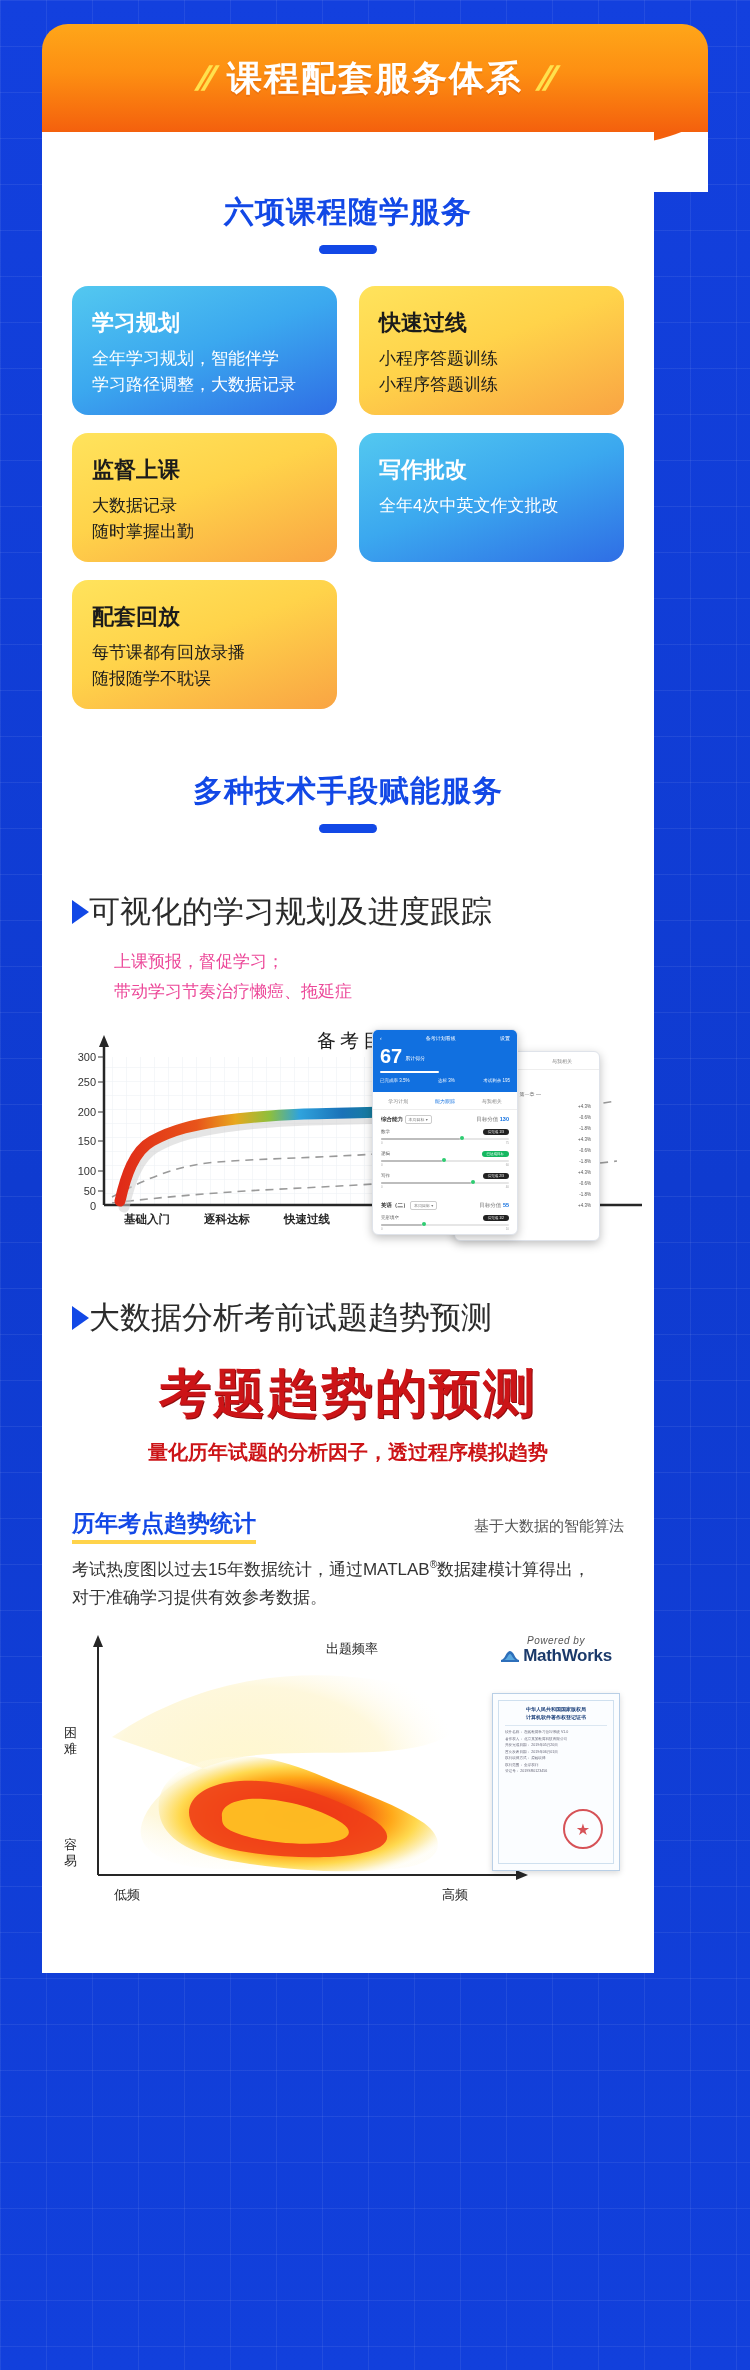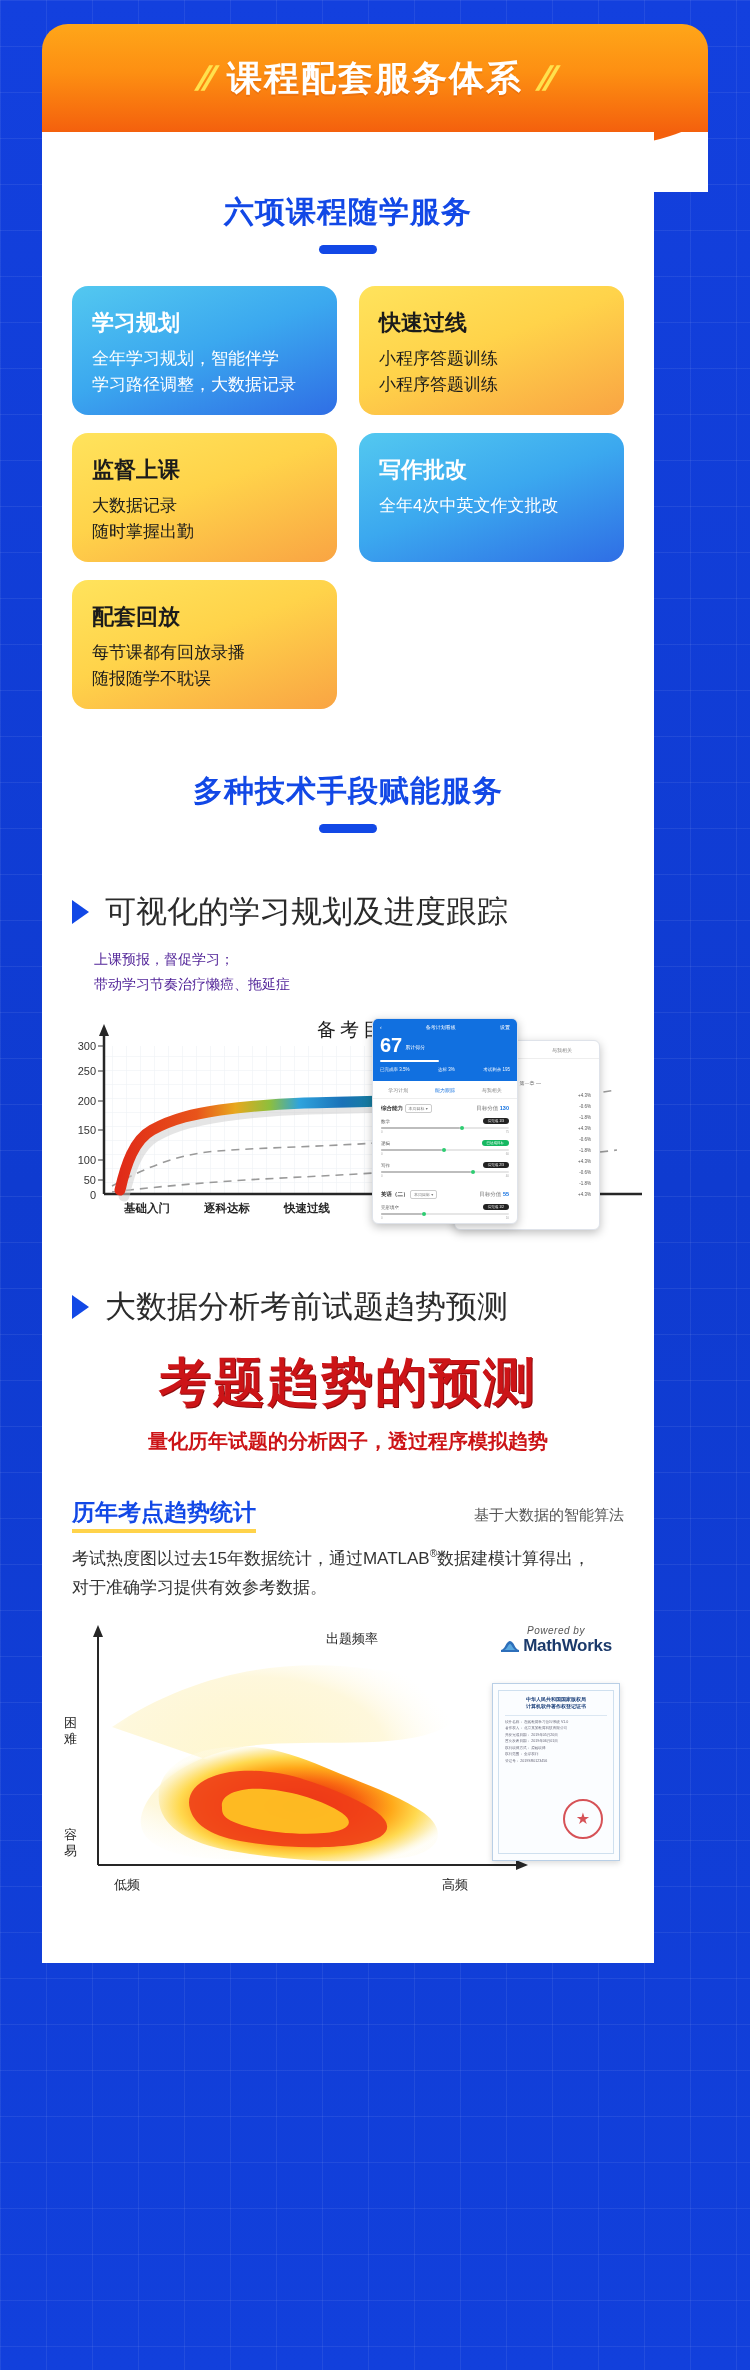--- a/index.html
+++ b/index.html
@@ -109,39 +109,39 @@
     color: #ffffff;
   }
   .card.yellow {
     background: linear-gradient(160deg, #ffe35c 0%, #ffd34a 45%, #f9a443 100%);
     color: #1b1b1b;
   }
   
   .arrow-head {
     display: flex; align-items: center;
     padding: 0 30px;
-    gap: 16px;
+    gap: 0;
   }
   .tri {
     width: 0; height: 0;
     border-left: 17px solid #1248e6;
     border-top: 12px solid transparent;
     border-bottom: 12px solid transparent;
     flex: none;
   }
   .arrow-head span.txt {
     font-size: 31px;
     color: #2b2b2b;
     font-weight: normal;
     letter-spacing: 0px;
   }
   .sub-lines {
-    padding: 14px 30px 0 52px;
-    color: #4c1d95;
-    font-size: 14px;
+    padding: 14px 30px 0 72px;
+    color: #ec4899;
+    font-size: 17px;
     line-height: 1.75;
   }
   
   .chart-wrap {
     position: relative;
     margin: 18px 0 0 0;
     height: 230px;
   }
   .phone-a, .phone-b {
     position: absolute;

